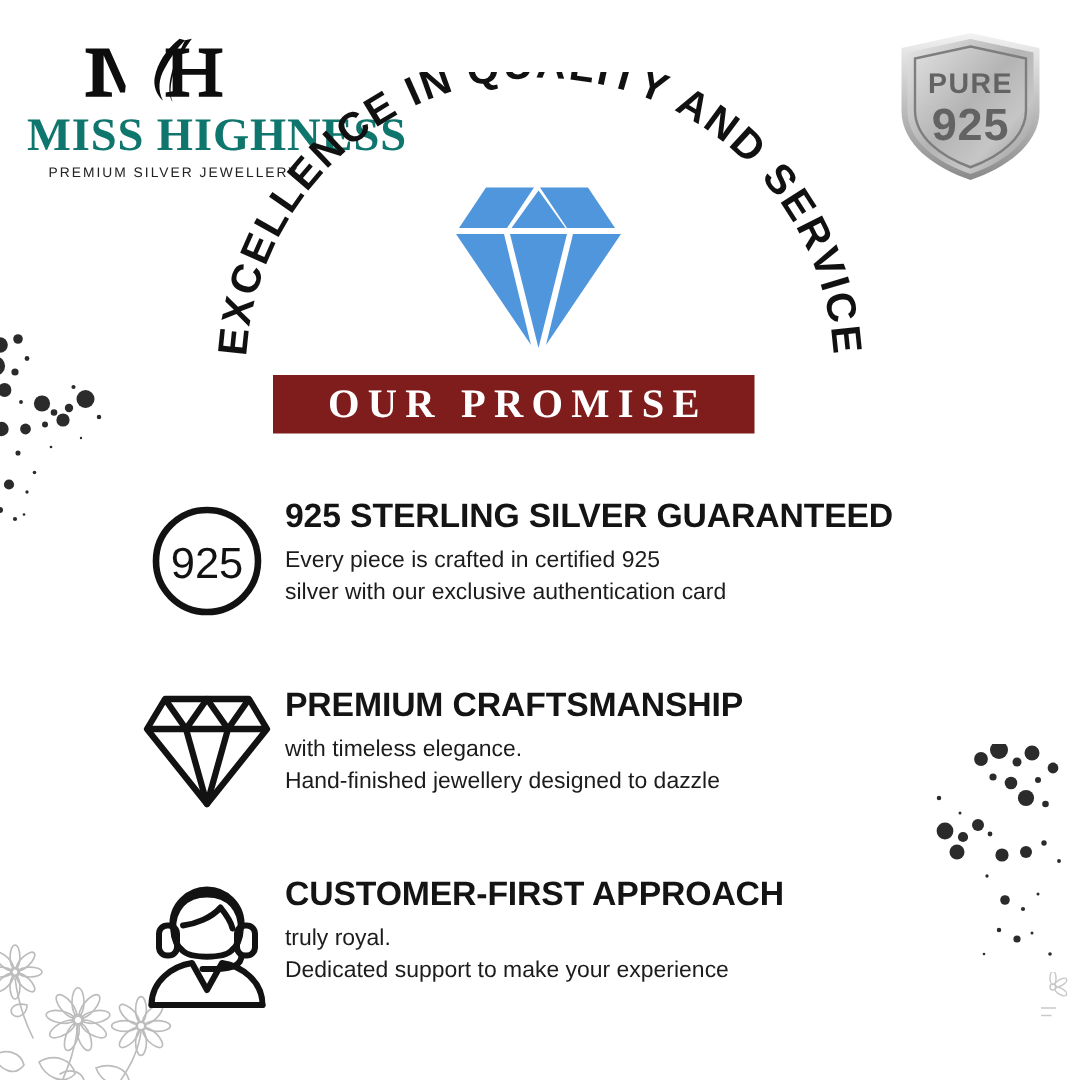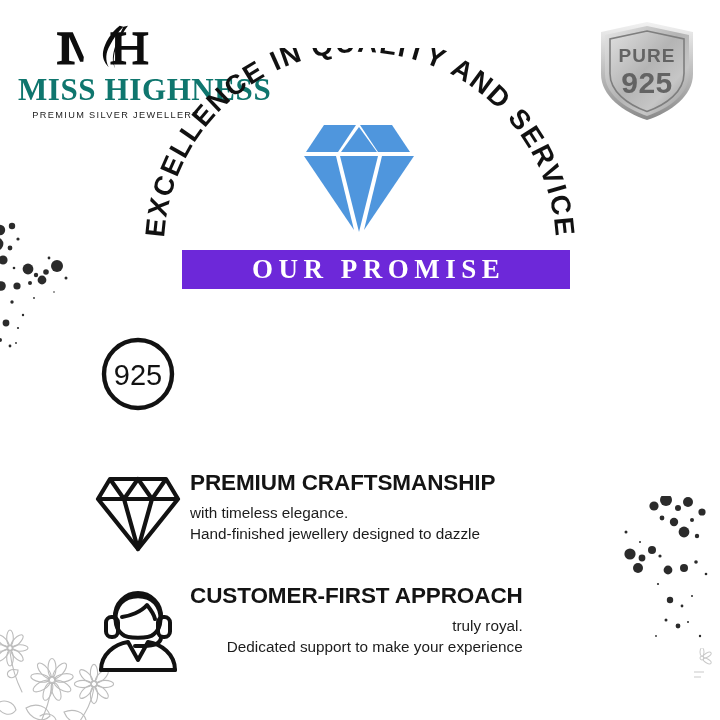--- a/index.html
+++ b/index.html
@@ -46,22 +46,22 @@
   
   #purity-badge { position:absolute; left:597px; top:20px;text-align:center; }
 
   
   #arch-wrap { position:absolute; left:140px; top:48px; width:440px; height:210px; }
   #hero-diamond { position:absolute; left:300px; top:122px; }
 
   
   #promise-banner {
     position:absolute; left:182px; top:250px;
-    width:388px; height:39px;
-    background:#6d28d9;
+    width:321px; height:39px;
+    background:#7f1d1d;
     display:flex; align-items:center; justify-content:center;
   }
   #promise-banner .txt {
     font-family:"Liberation Serif", serif;
     color:#ffffff;
     font-size:27px;
     font-weight:700;
     letter-spacing:5.5px;
     text-indent:5.5px;
     line-height:1;
@@ -97,22 +97,22 @@
   .feature-desc {
     font-size:15.3px;
     color:#1c1c1c;
     line-height:1.42;
     margin-top:7px;
     max-width:430px;
   }
   .feature-desc span { display:block; white-space:nowrap; }
 
   #feature-row-0 { top:0px; }
-  #feature-row-1 { top:29px; }
-  #feature-row-2 { top:32px;text-align:right; }
+  #feature-row-1 { top:16px; }
+  #feature-row-2 { top:32px; }
 </style>
 </head>
 <body>
 
 <div class="stage">
 
   <div class="deco" id="splatter-left">
     <svg width="120" height="150" viewBox="0 0 120 150">
       <g fill="#2b2b2b">
         <circle cx="6" cy="8" r="5.2"></circle>
@@ -328,20 +328,27 @@
 
   <div id="features">
 
     <div class="feature-row" id="feature-row-0">
       <div class="feature-icon">
         <svg width="80" height="80" viewBox="0 0 80 80">
           <circle cx="40" cy="40" r="34" fill="none" stroke="#121212" stroke-width="4.4"></circle>
           <text x="40" y="51" text-anchor="middle" font-family="Liberation Sans, sans-serif" font-size="29" font-weight="400" fill="#121212">925</text>
         </svg>
       </div>
+      <div class="feature-text">
+        <div class="feature-title">925 STERLING SILVER GUARANTEED</div>
+        <div class="feature-desc">
+          <span>Every piece is crafted in certified 925</span>
+          <span>silver with our exclusive authentication card</span>
+        </div>
+      </div>
     </div>
 
     <div class="feature-row" id="feature-row-1">
       <div class="feature-icon">
         <svg width="88" height="80" viewBox="0 0 88 80">
           <g fill="none" stroke="#121212" stroke-width="4.2" stroke-linejoin="round">
             <path d="M16 6 L72 6 L84 26 L44 76 L4 26 Z"></path>
             <path d="M4 26 L84 26"></path>
             <path d="M16 6 L30 26 L44 76 L58 26 L72 6"></path>
             <path d="M30 26 L44 6 L58 26"></path>

